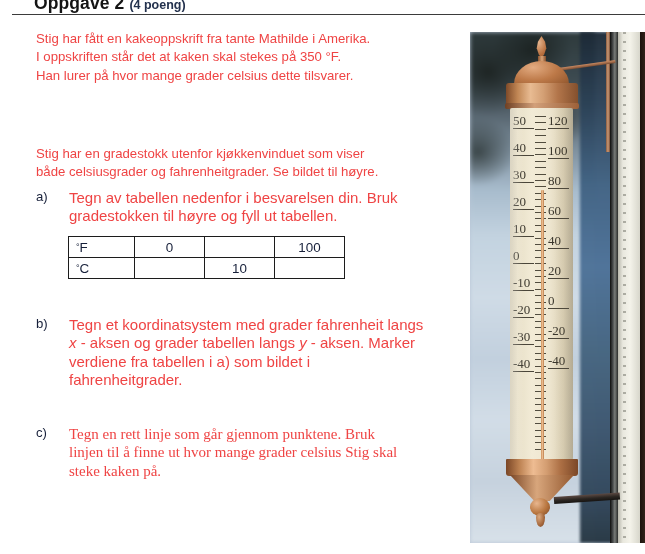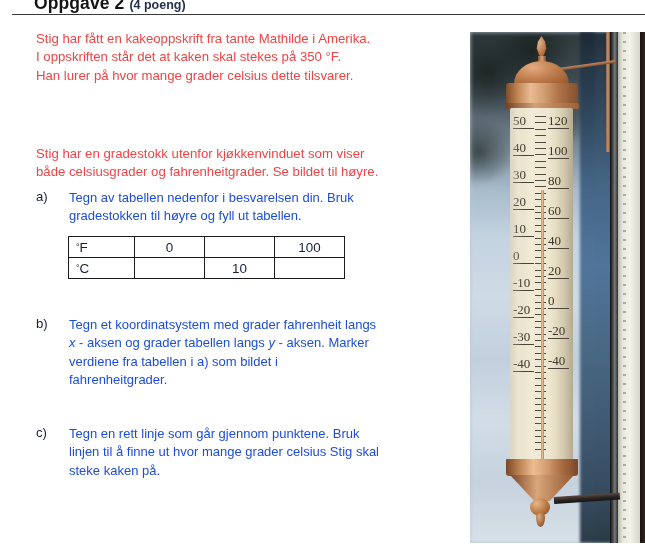--- a/index.html
+++ b/index.html
@@ -68,31 +68,31 @@
   #para2 { left: 24px; top: 104px; width: 420px; margin-top: 41px; }
 
   
   .item-letter {
     position: absolute;
     font-size: 13.2px;
     color: #17203a;
   }
   .item-text {
     position: absolute;
-    font-size: 13px;
+    font-size: 15px;
     line-height: 18.4px;
-    color: #1d4ed8;
+    color: #ef4444;
     white-space: pre-line;
   }
   #a-letter { left: 24px; top: 189px; }
   #a-text   { left: 57px; top: 189px; width: 390px; }
   #b-letter { left: 24px; top: 316px; }
   #b-text   { left: 57px; top: 316px; width: 390px; }
   #c-letter { left: 24px; top: 425px; }
-  #c-text   { left: 57px; top: 425px; width: 390px; }
+  #c-text   { left: 57px; top: 425px; width: 390px; font-family: Liberation Serif, serif; }
   .ital { font-style: italic; }
 
   
   #tbl {
     position: absolute;
     left: 56px;
     top: 236px;
     border-collapse: collapse;
     table-layout: fixed;
   }

